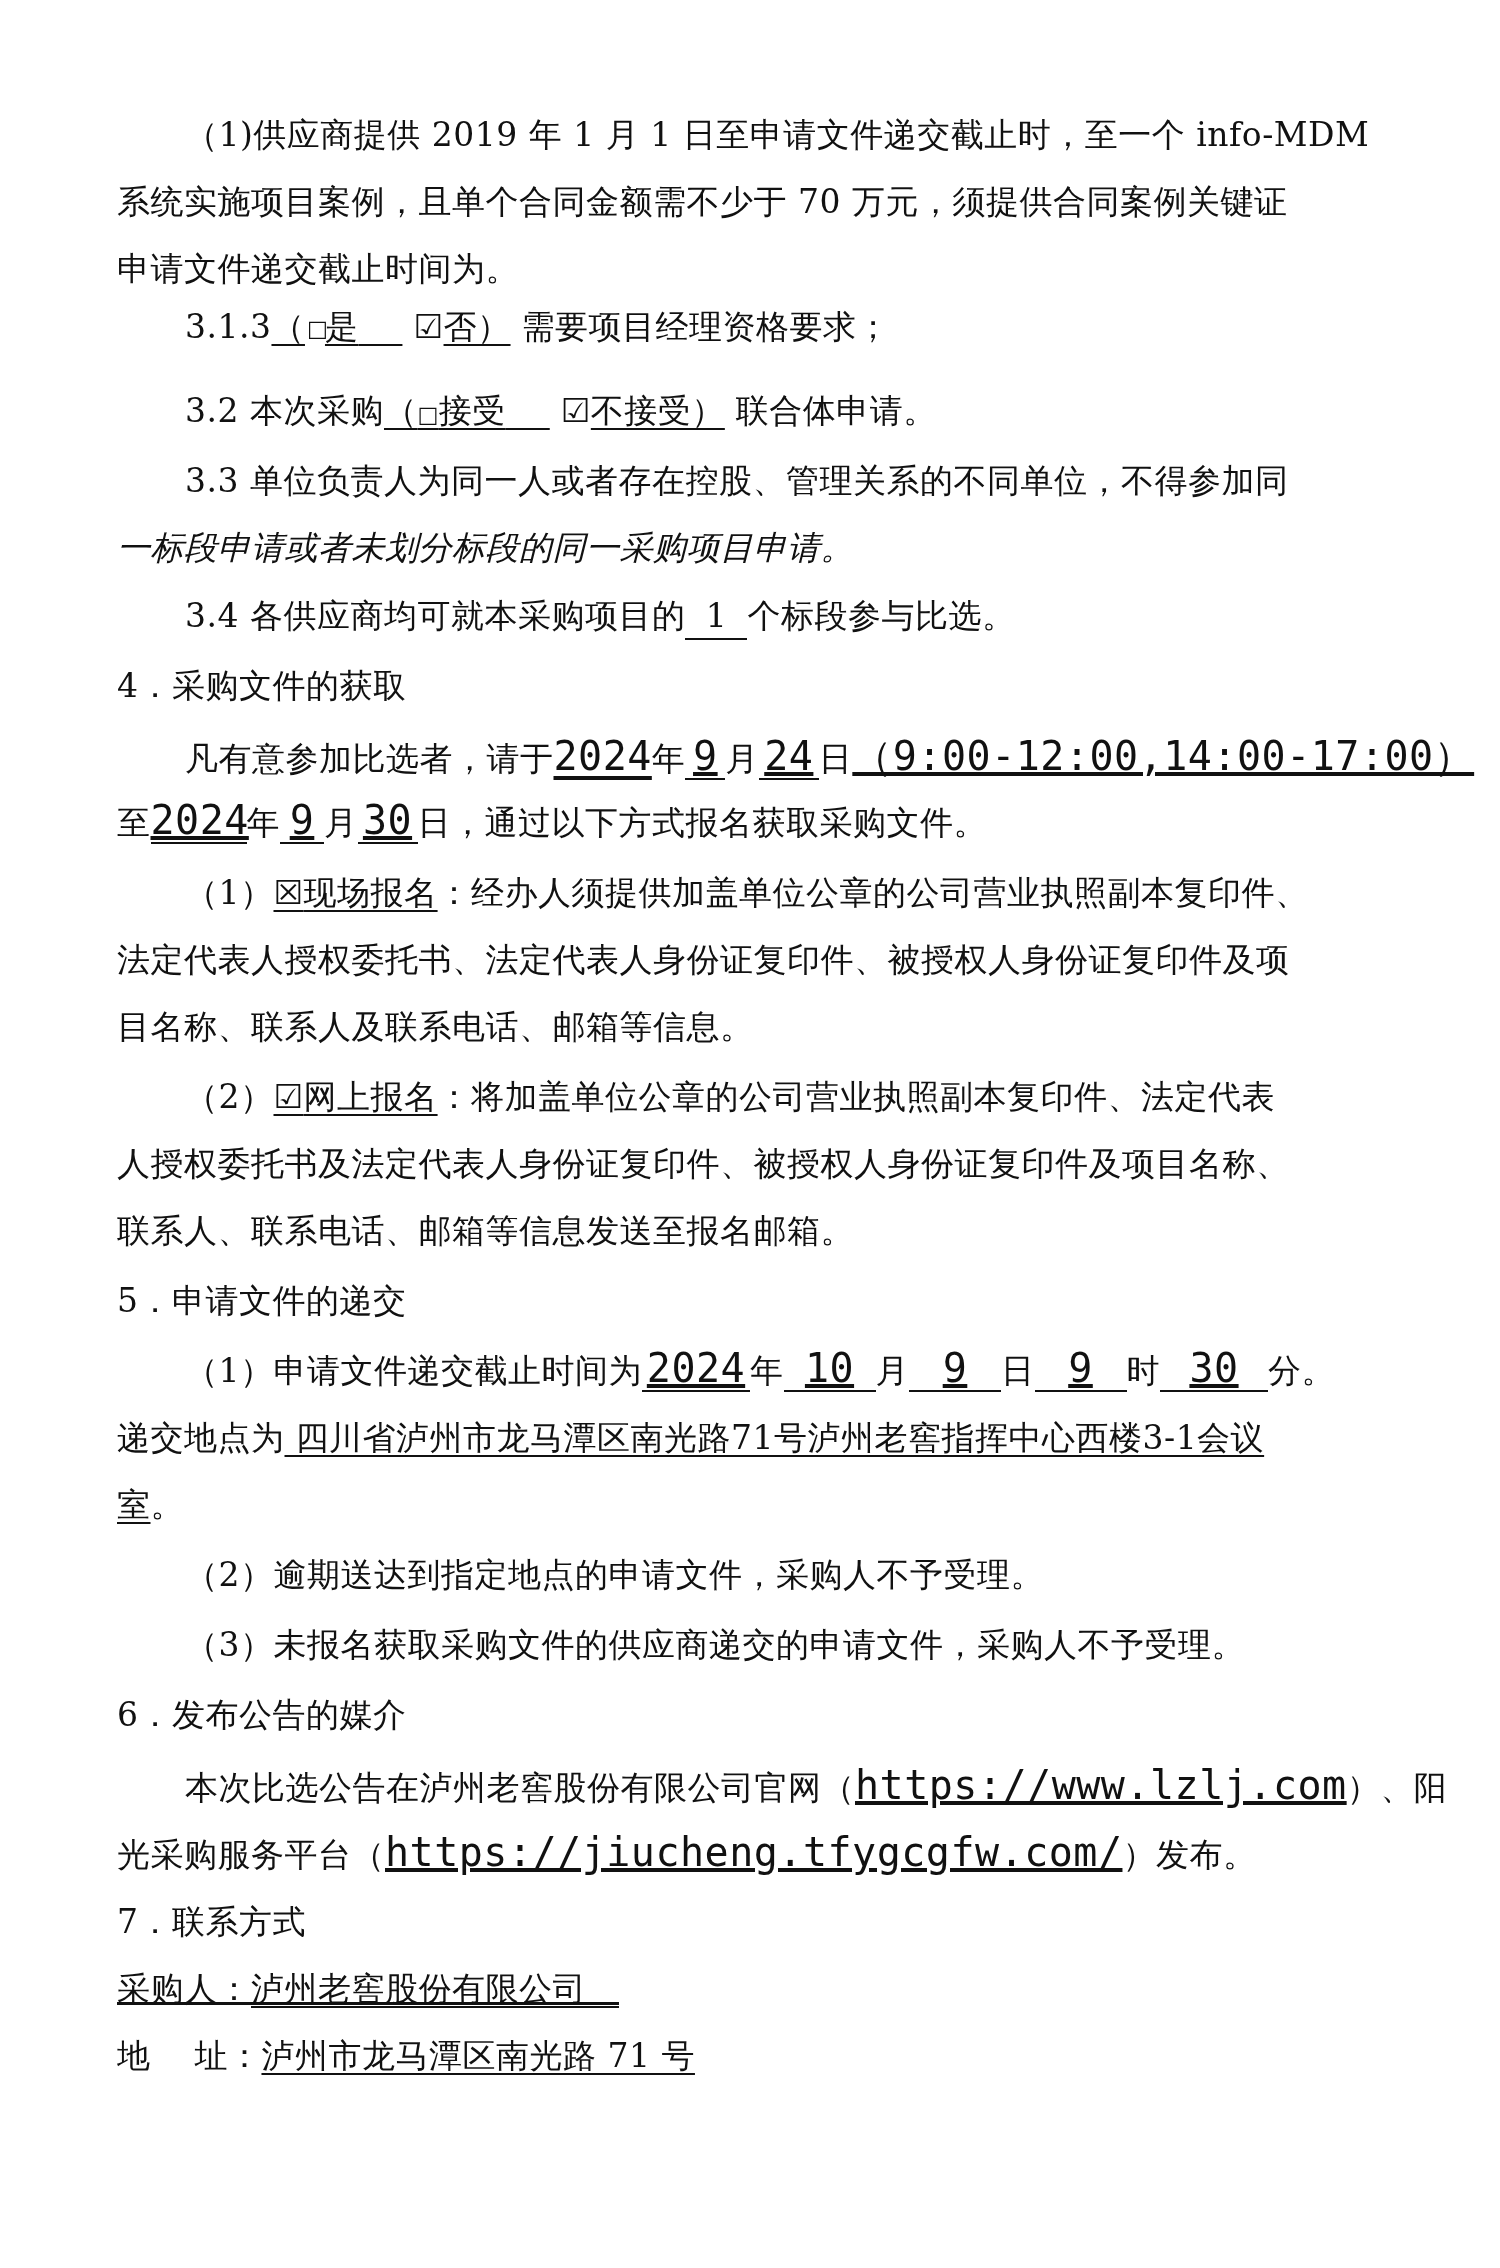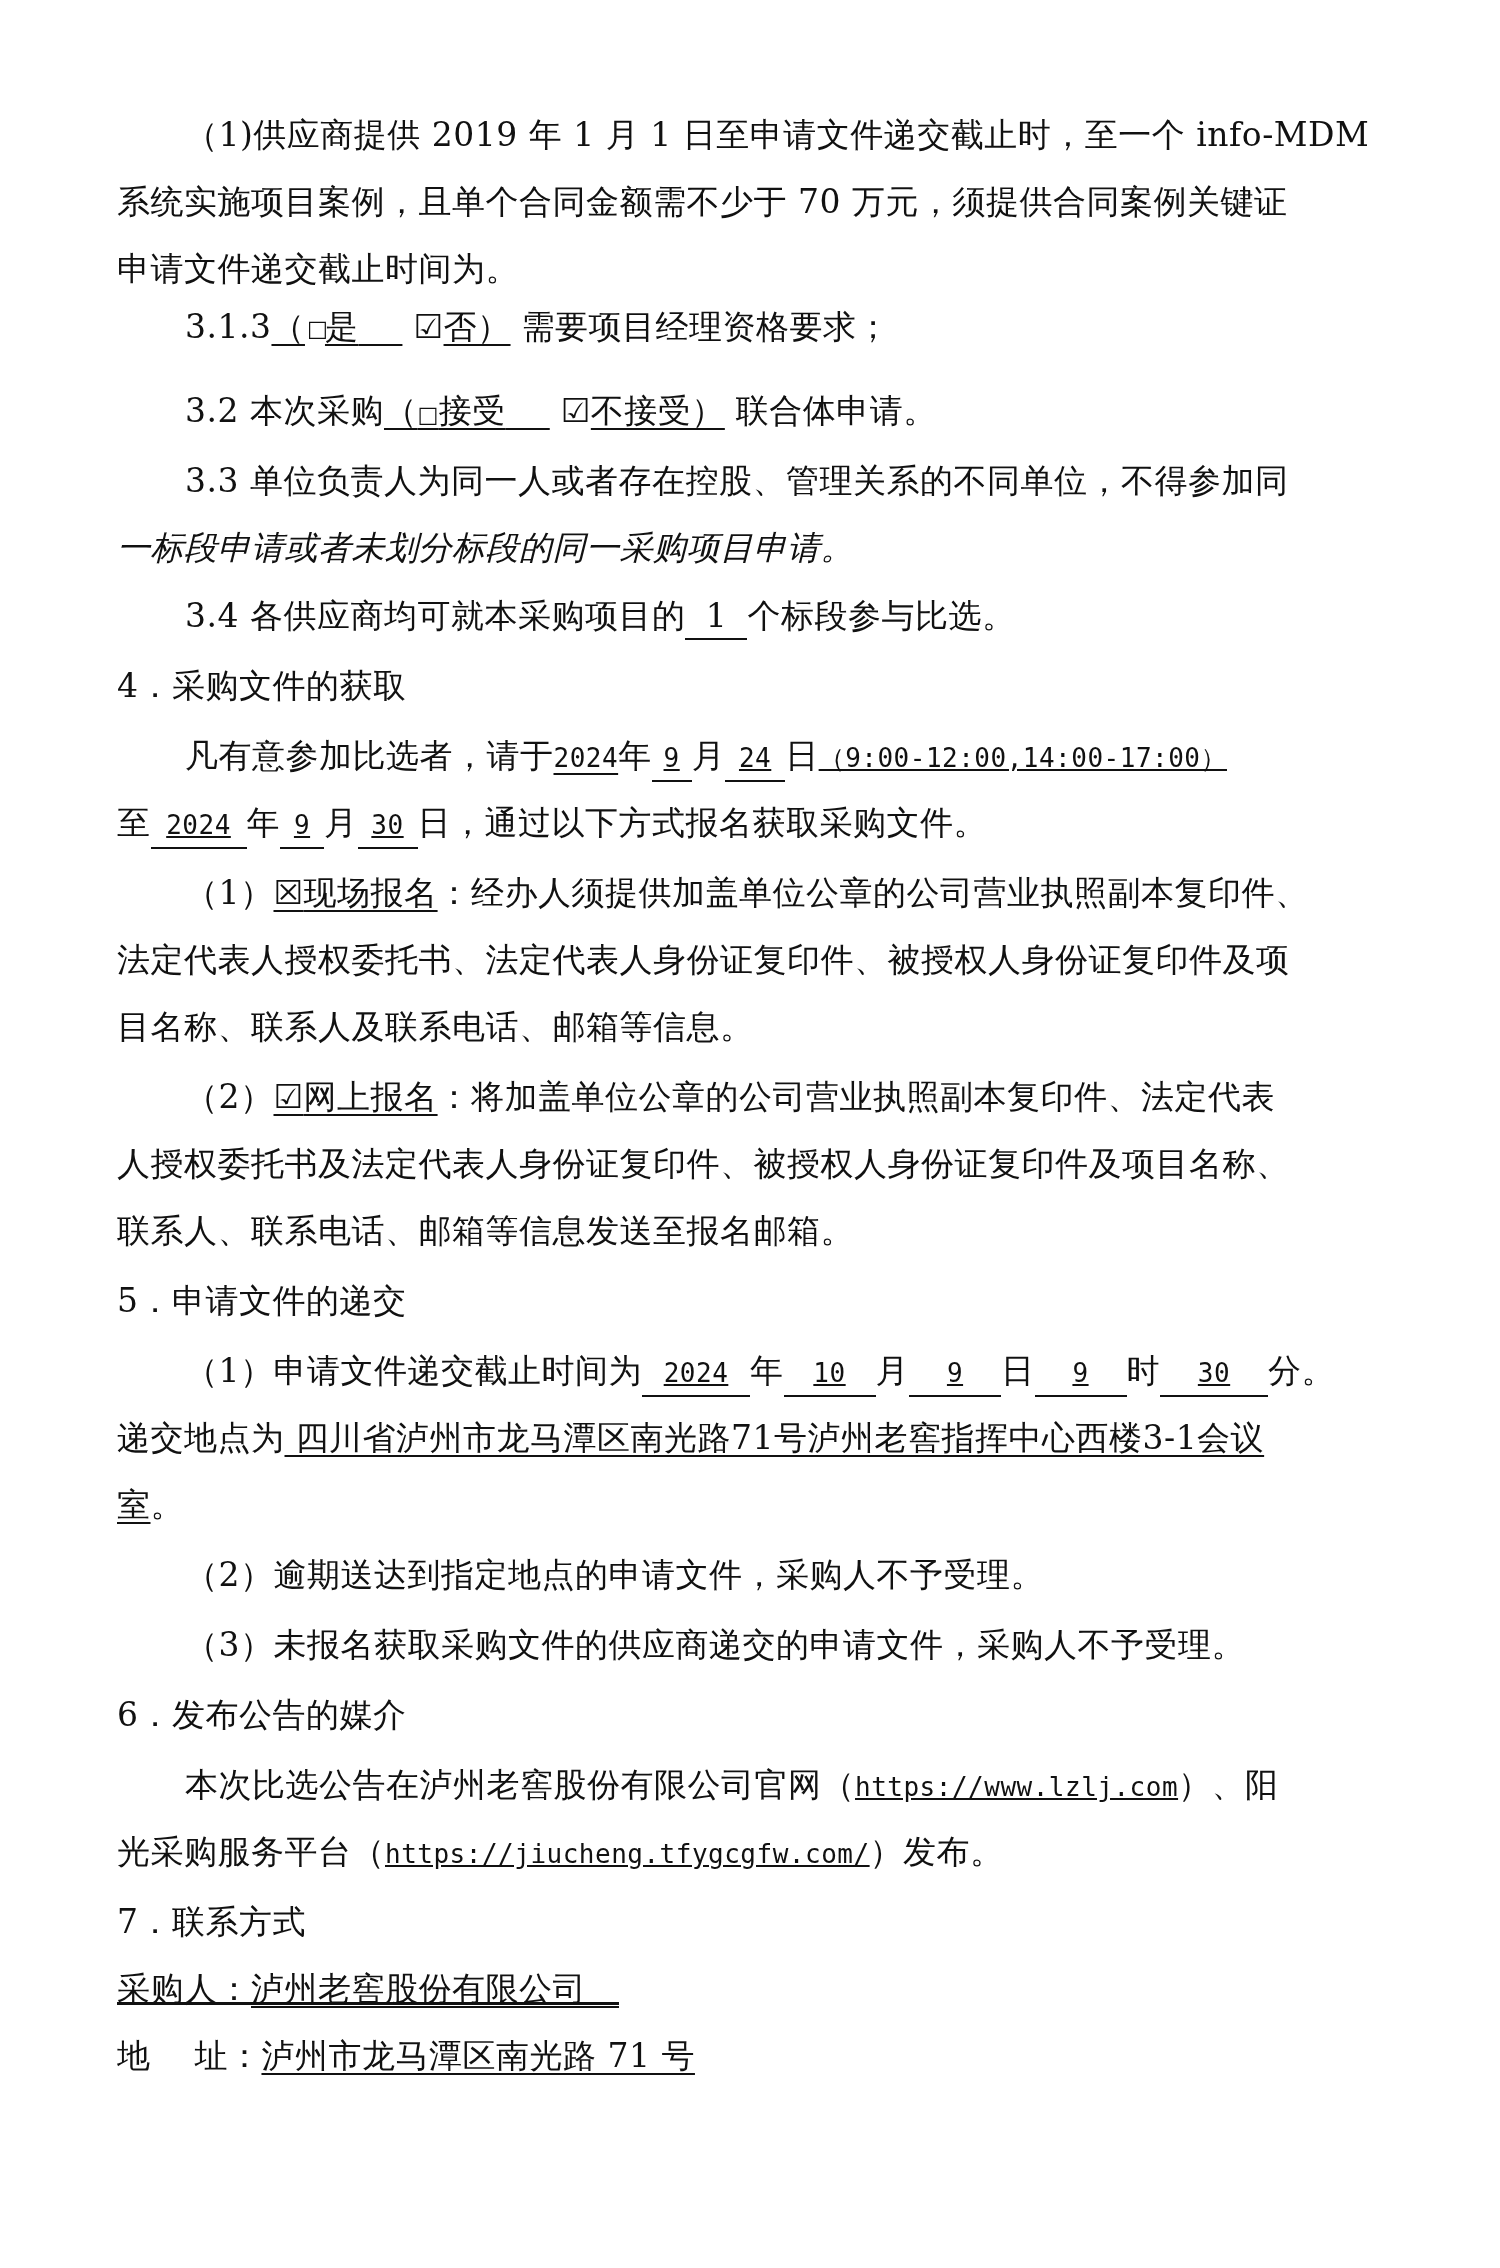--- a/index.html
+++ b/index.html
@@ -9,21 +9,21 @@
     color: #111111;
   }
   .page { position: absolute; left: 117px; top: 100px; width: 1268px; }
   .line {
     position: absolute; left: 0; height: 60px; line-height: 60px;
     font-size: 33px; white-space: nowrap; letter-spacing: 0.5px;
   }
   .indent { left: 68px; }
   .heading { font-weight: normal; }
   .u { text-decoration: underline; text-underline-offset: 6px; text-decoration-thickness: 2px; }
-  .mono { font-family: "DejaVu Sans Mono", "Liberation Mono", monospace; font-size: 26px; text-decoration: underline; }
+  .mono { font-family: "DejaVu Sans Mono", "Liberation Mono", monospace; font-size: 40px; text-decoration: underline; }
   .blank { display: inline-block; text-align: center; border-bottom: 2px solid #111; line-height: 44px; }
   .cb {
     display: inline-block; width: 24px; height: 24px; border: 2px solid #111;
     position: relative; vertical-align: -2px; margin: 0 2px; box-sizing: border-box;
     font-family: "DejaVu Sans", sans-serif; font-size: 20px; line-height: 20px; text-align: center;
   }
   .cb.small { width: 16px; height: 16px; font-size: 12px; line-height: 12px; vertical-align: 2px; }
 </style>
 </head>
 <body>

